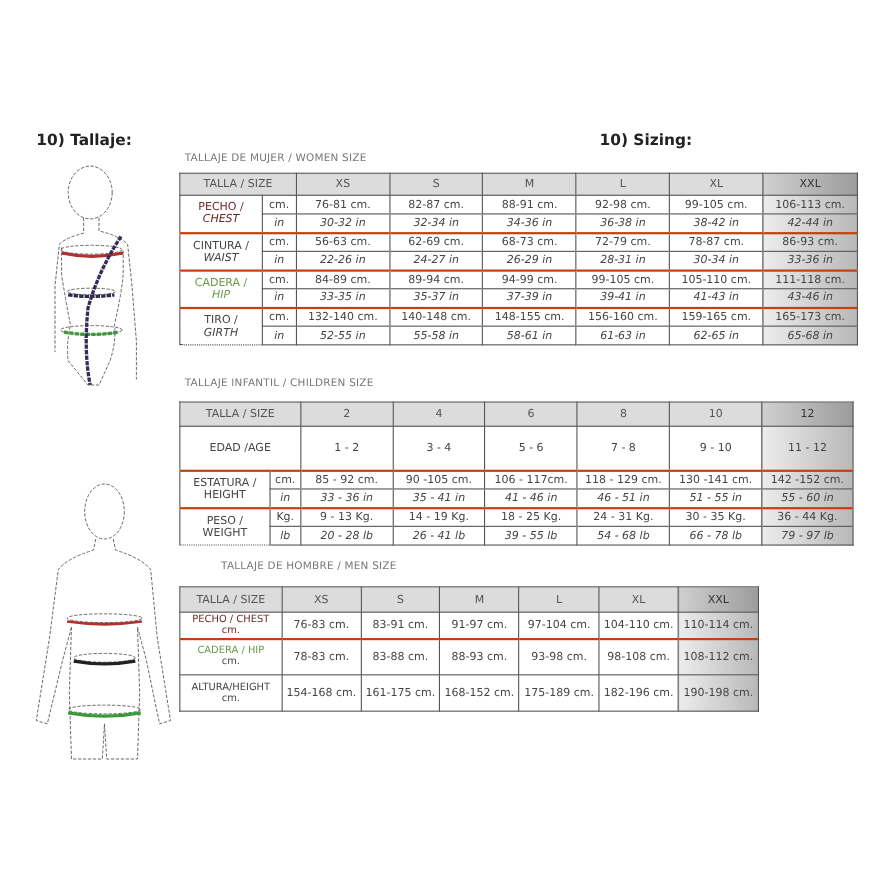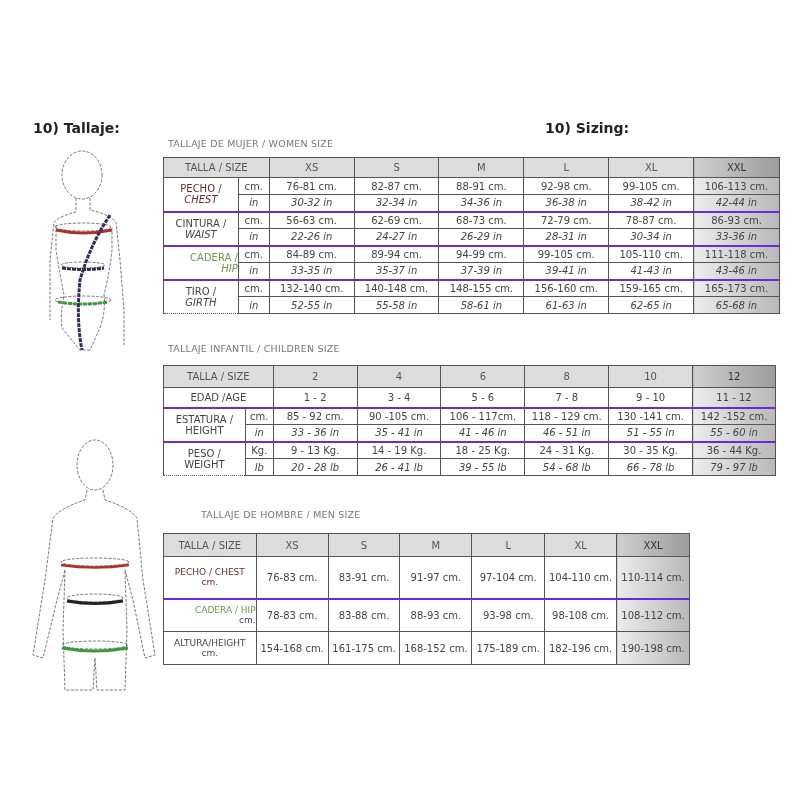--- a/index.html
+++ b/index.html
@@ -7,24 +7,24 @@
          font-family:"DejaVu Sans", sans-serif; color:#333; }
   .heading { position:absolute; font-weight:bold; font-size:14px; color:#222; }
   .section-title { position:absolute; font-size:9.5px; color:#777; letter-spacing:0.2px; }
   table { position:absolute; border-collapse:collapse; font-size:10px; color:#444; }
   td, th { border:1px solid #555; text-align:center; padding:0; font-weight:normal; white-space:nowrap; }
   th { background:#dcdcdc; color:#555; }
   th.last { background:linear-gradient(90deg,#cfcfcf,#9c9c9c); color:#333; }
   td.last { background:linear-gradient(90deg,#ececec,#b8b8b8); }
   .it { font-style:italic; }
   .unit { color:#444; }
-  .green { color:#6a9a4a;text-align:right; }
+  .green { color:#6a9a4a; }
   .red { color:#6b2a2a; }
   .dotted td { border-bottom-style:dotted; }
-  .thick-top td { border-top:2px solid #6d28d9; }
+  .thick-top td { border-top:2px solid #c2410c; }
   .fig { position:absolute; }
 </style>
 </head>
 <body>
 
 <div class="heading" style="left:33px;top:120px;">10) Tallaje:</div>
 <div class="heading" style="left:545px;top:120px;">10) Sizing:</div>
 
 <svg class="fig" style="left:20px;top:150px;" width="130" height="210" viewBox="0 0 130 210">
   <g fill="none" stroke="#555" stroke-width="0.8" stroke-dasharray="3,1.5">
@@ -188,21 +188,21 @@
   <tbody>
       <tr style="height:22px">
     <th colspan="2">TALLA / SIZE</th>
     <th>2</th>
     <th>4</th>
     <th>6</th>
     <th>8</th>
     <th>10</th>
     <th class="last">12</th>
   </tr>
-  <tr style="height:20px">
+  <tr style="height:40px">
     <td colspan="2">EDAD /AGE</td>
     <td>1 - 2</td>
     <td>3 - 4</td>
     <td>5 - 6</td>
     <td>7 - 8</td>
     <td>9 - 10</td>
     <td class="last">11 - 12</td>
   </tr>
   <tr style="height:17px" class="dotted thick-top">
     <td rowspan="2">
@@ -265,21 +265,21 @@
   <tbody>
       <tr style="height:23px">
     <th>TALLA / SIZE</th>
     <th>XS</th>
     <th>S</th>
     <th>M</th>
     <th>L</th>
     <th>XL</th>
     <th class="last">XXL</th>
   </tr>
-  <tr style="height:42px">
+  <tr style="height:24px">
     <td class="red" style="font-size:9px">
           <div>PECHO / CHEST</div>
           <div>cm.</div>
         </td>
     <td>76-83 cm.</td>
     <td>83-91 cm.</td>
     <td>91-97 cm.</td>
     <td>97-104 cm.</td>
     <td>104-110 cm.</td>
     <td class="last">110-114 cm.</td>

